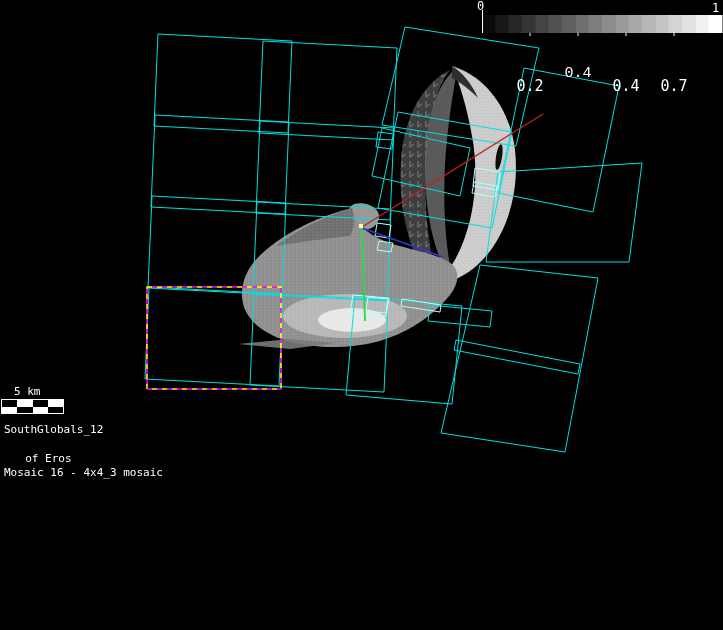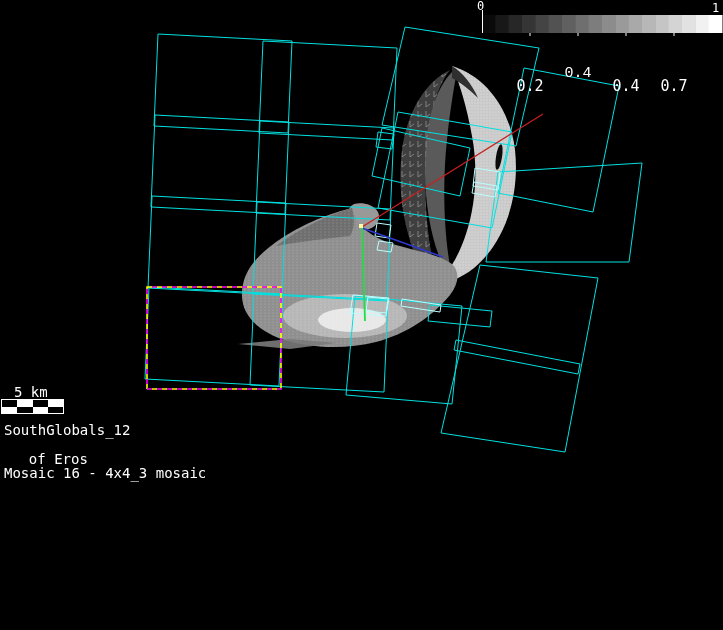--- a/index.html
+++ b/index.html
@@ -7,21 +7,21 @@
     position:relative;
     width:723px;height:630px;
     background:#000;
     overflow:hidden;
     font-family:"DejaVu Sans Mono", monospace;
   }
   .screen svg{position:absolute;left:0;top:0;}
   .txt{
     position:absolute;
     color:#fff;
-    font-size:14px;
+    font-size:11px;
     line-height:12px;
     white-space:pre;
     letter-spacing:0px;
     text-align:center;
   }
   .cb-label{
     position:absolute;
     color:#fff;
     font-size:15px;
     white-space:pre;

